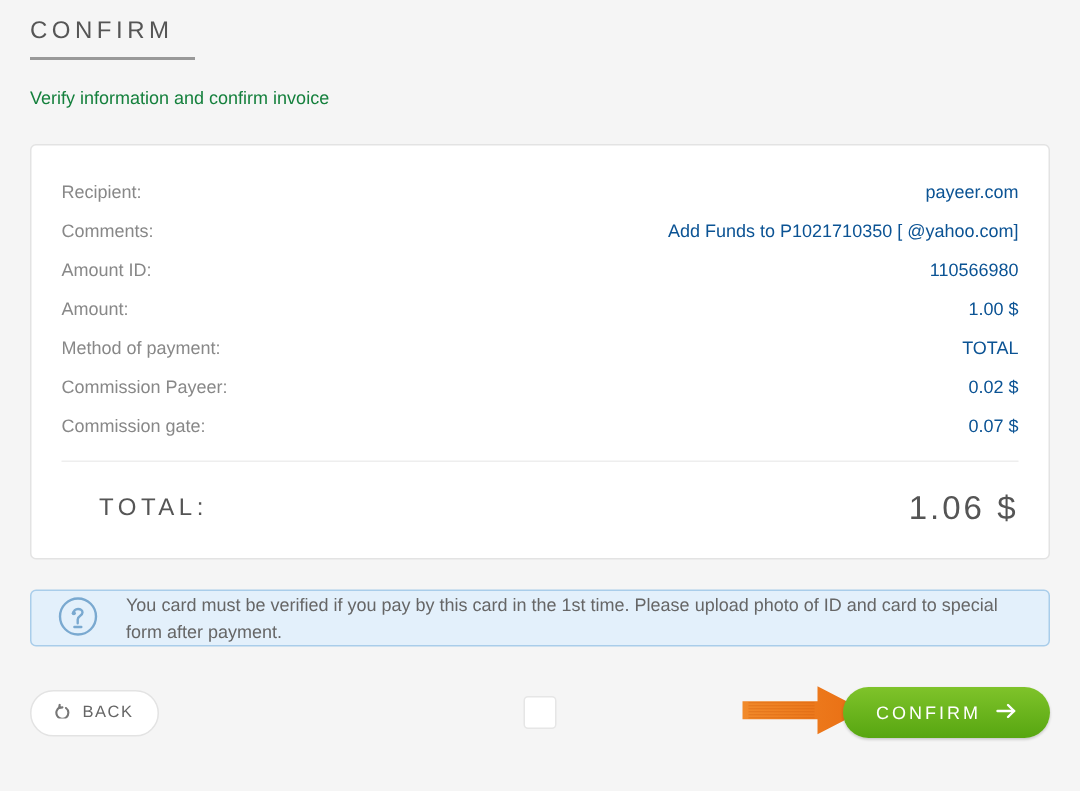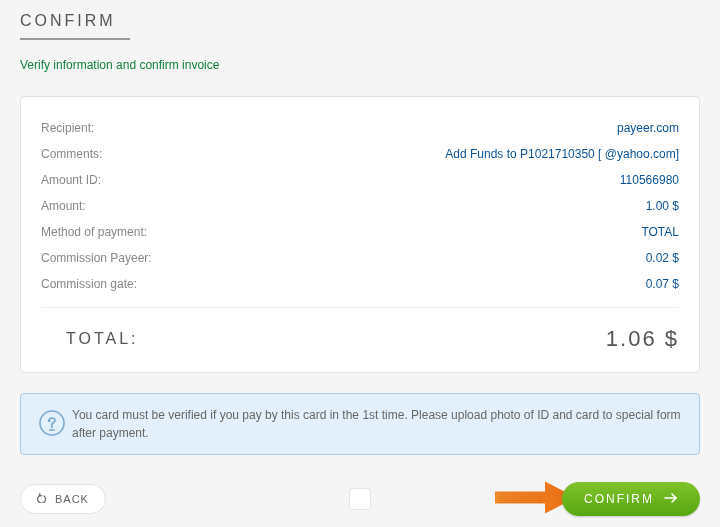--- a/index.html
+++ b/index.html
@@ -69,24 +69,24 @@
     font-size: 22px;
     letter-spacing: 2px;
     color: #555;
     font-weight: 500;
   }
   .info-box {
     margin-top: 20px;
     background: #e3f0fb;
     border: 1px solid #a9cdea;
     border-radius: 4px;
-    padding: 12px 16px;
-    display: flex;
-    align-items: center;
-    gap: 5px;
+    padding: 0 16px;
+    display: flex;
+    align-items: center;
+    gap: 17px;
   }
   .info-icon-wrap {
     flex-shrink: 0;
     color: #7aa9d0;
   }
   .info-text {
     font-size: 12px;
     color: #666;
     line-height: 1.5;
   }

